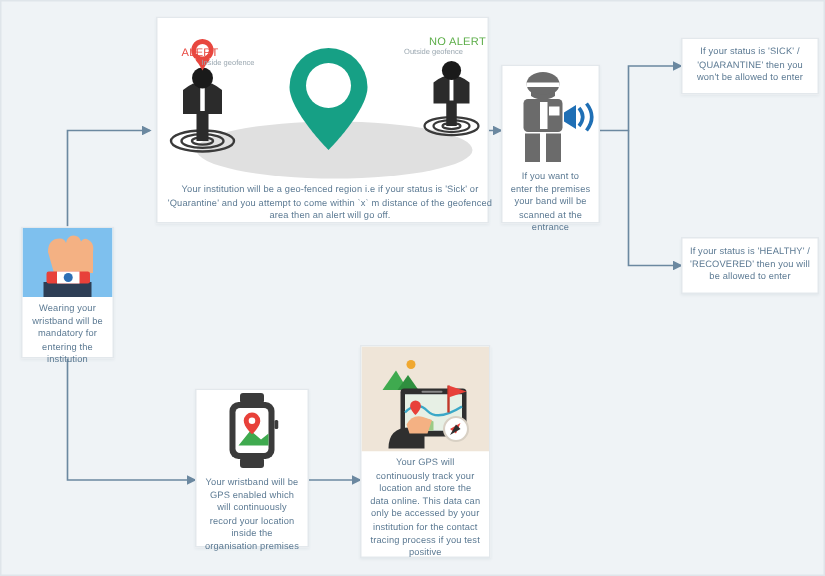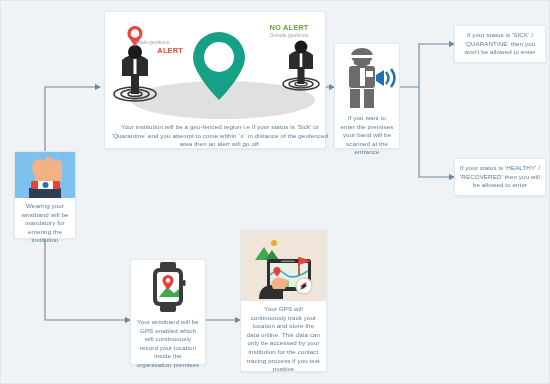--- a/index.html
+++ b/index.html
@@ -38,26 +38,26 @@
     box-sizing:border-box;
     display:flex;align-items:center;justify-content:center;
     box-shadow:0 1px 2px rgba(60,80,100,.07);
   }
   .plain .cap{padding:3px 4px;}
   svg{display:block;}
   .conn{position:absolute;left:0;top:0;width:550px;height:384px;pointer-events:none;}
 
   
   #geo{left:103px;top:10px;width:222px;height:138px;}
-  .lbl-alert{position:absolute;left:120px;top:29px;width:62px;text-align:right;
-    font-size:7.4px;font-weight:bold;color:#e8473f;letter-spacing:.2px;margin-top:16px;}
+  .lbl-alert{position:absolute;left:120px;top:29px;width:62px;text-align:left;
+    font-size:7.4px;font-weight:normal;color:#e8473f;letter-spacing:.2px;}
   .lbl-alert-sub{position:absolute;left:108px;top:38px;width:86px;text-align:center;
     font-size:5px;color:#9aa7b0;}
-  .lbl-noalert{position:absolute;left:253px;top:22px;width:70px;text-align:center;
-    font-size:7.4px;font-weight:bold;color:#5bad47;letter-spacing:.2px;}
+  .lbl-noalert{position:absolute;left:253px;top:22px;width:70px;text-align:right;
+    font-size:7.4px;font-weight:normal;color:#5bad47;letter-spacing:.2px;}
   .lbl-noalert-sub{position:absolute;left:246px;top:31px;width:84px;text-align:center;
     font-size:5px;color:#9aa7b0;}
   #geo-cap{position:absolute;left:104px;top:118px;width:220px;}
 </style>
 </head>
 <body>
 
 <div id="canvas">
 
   <svg class="conn" viewBox="0 0 550 384">

